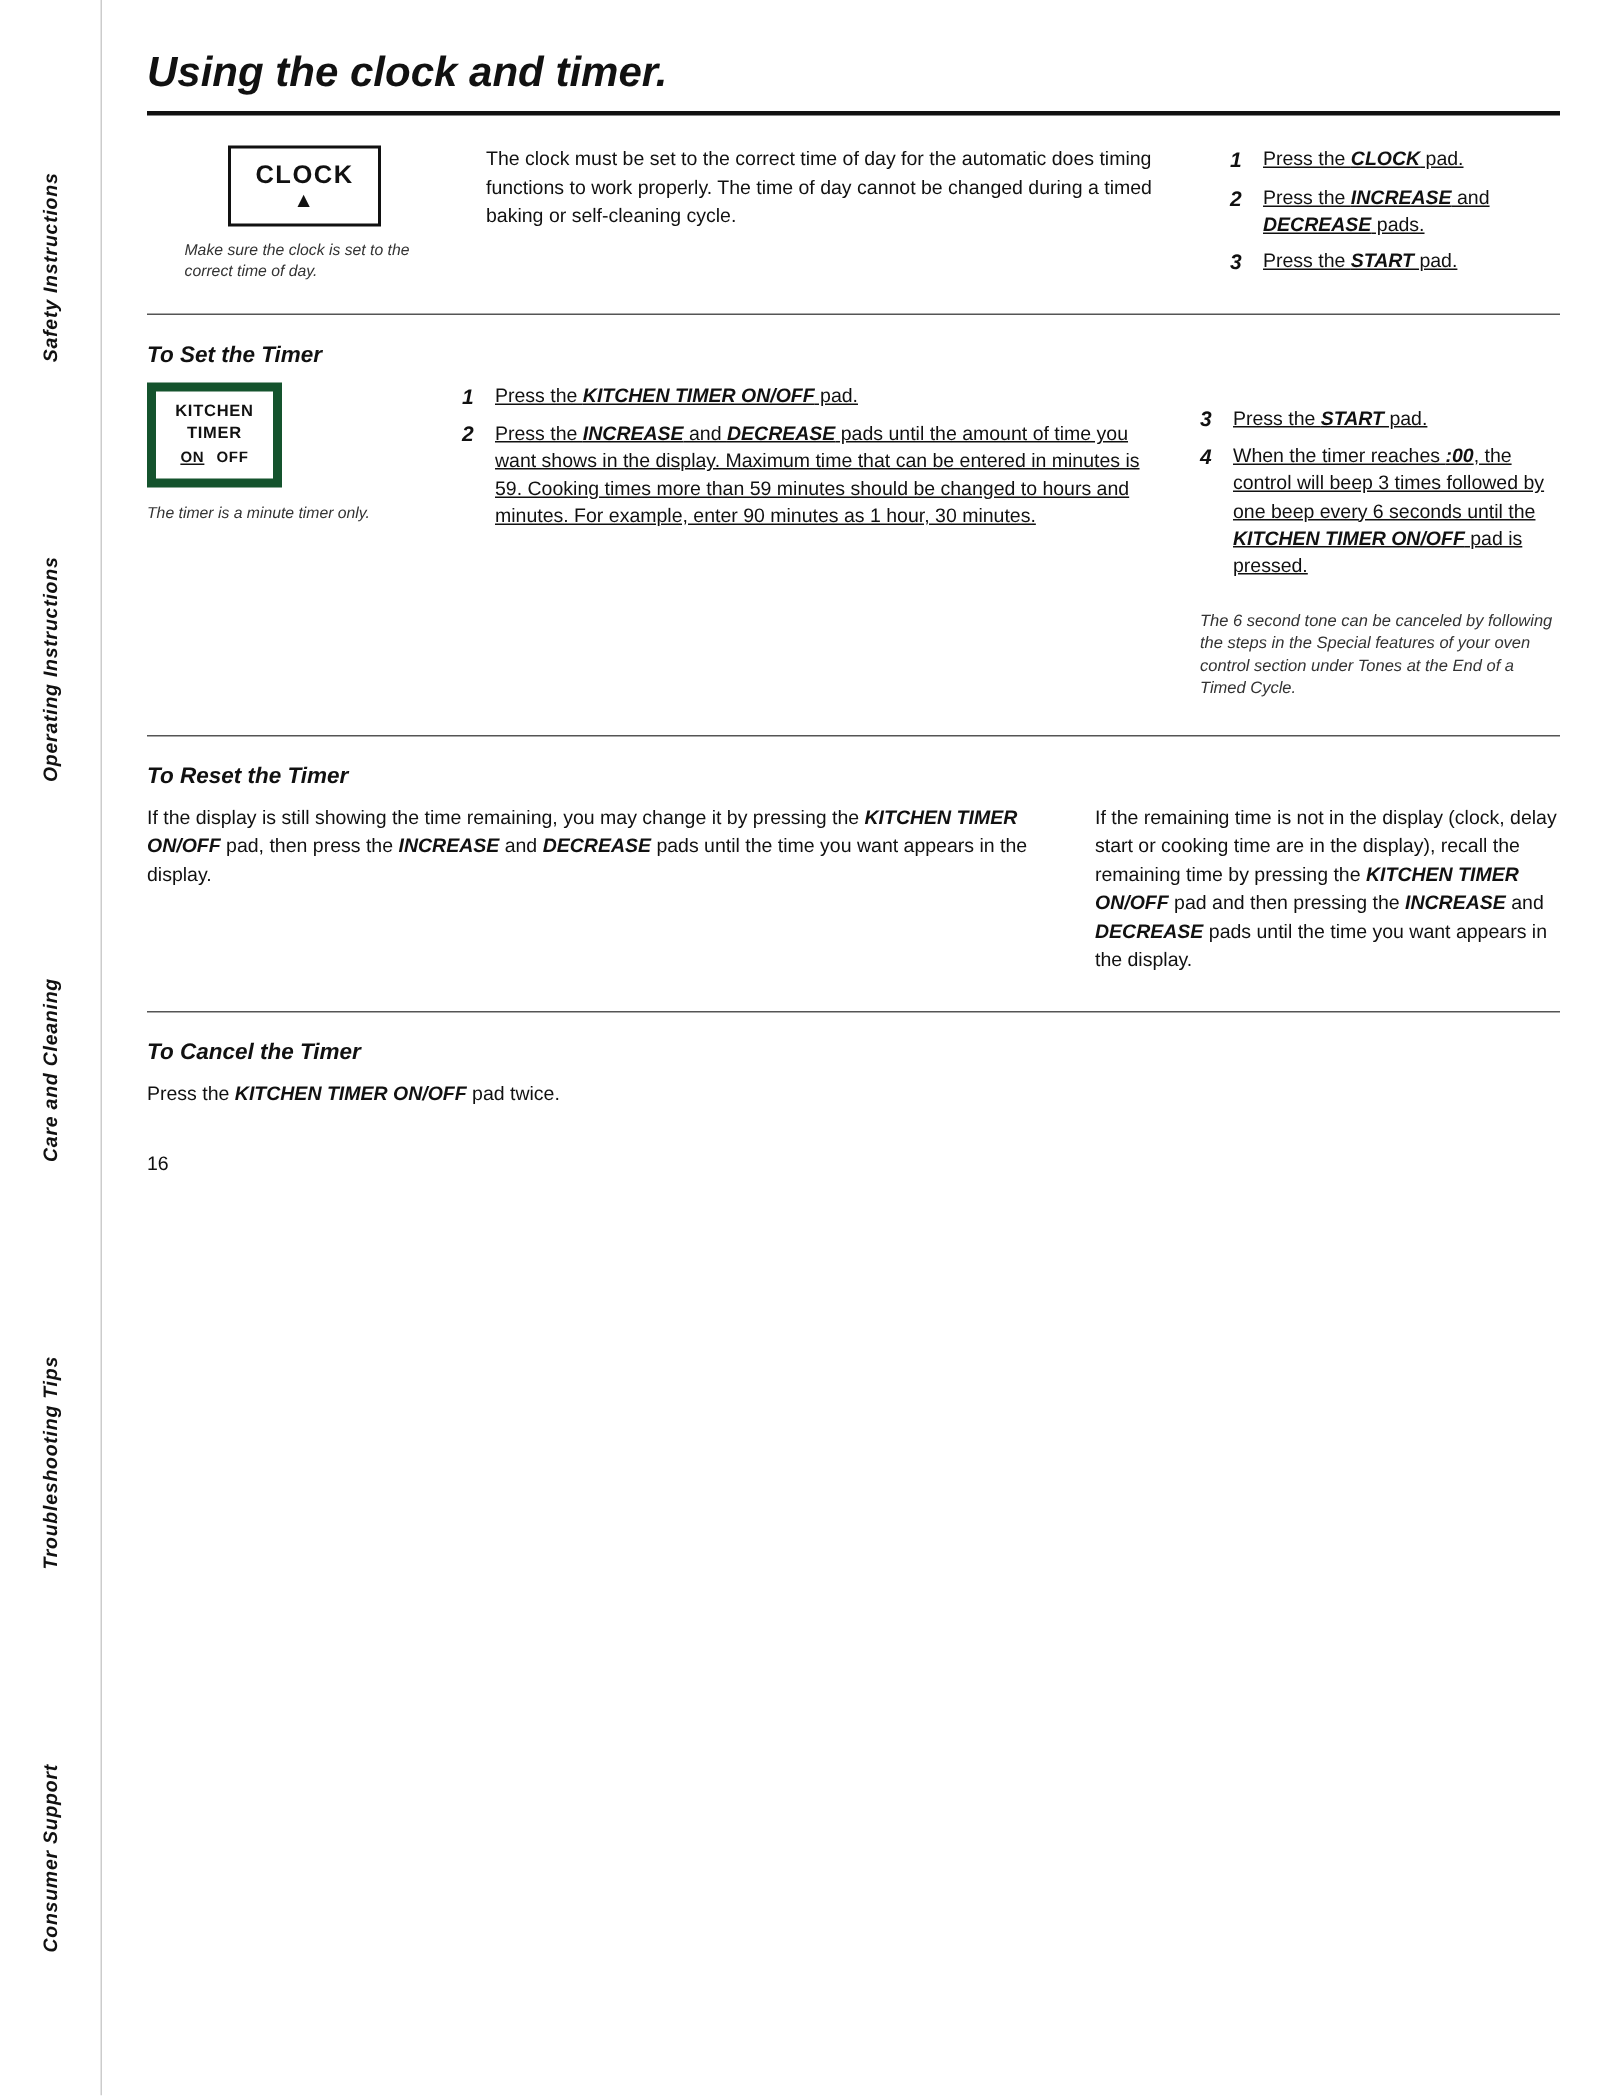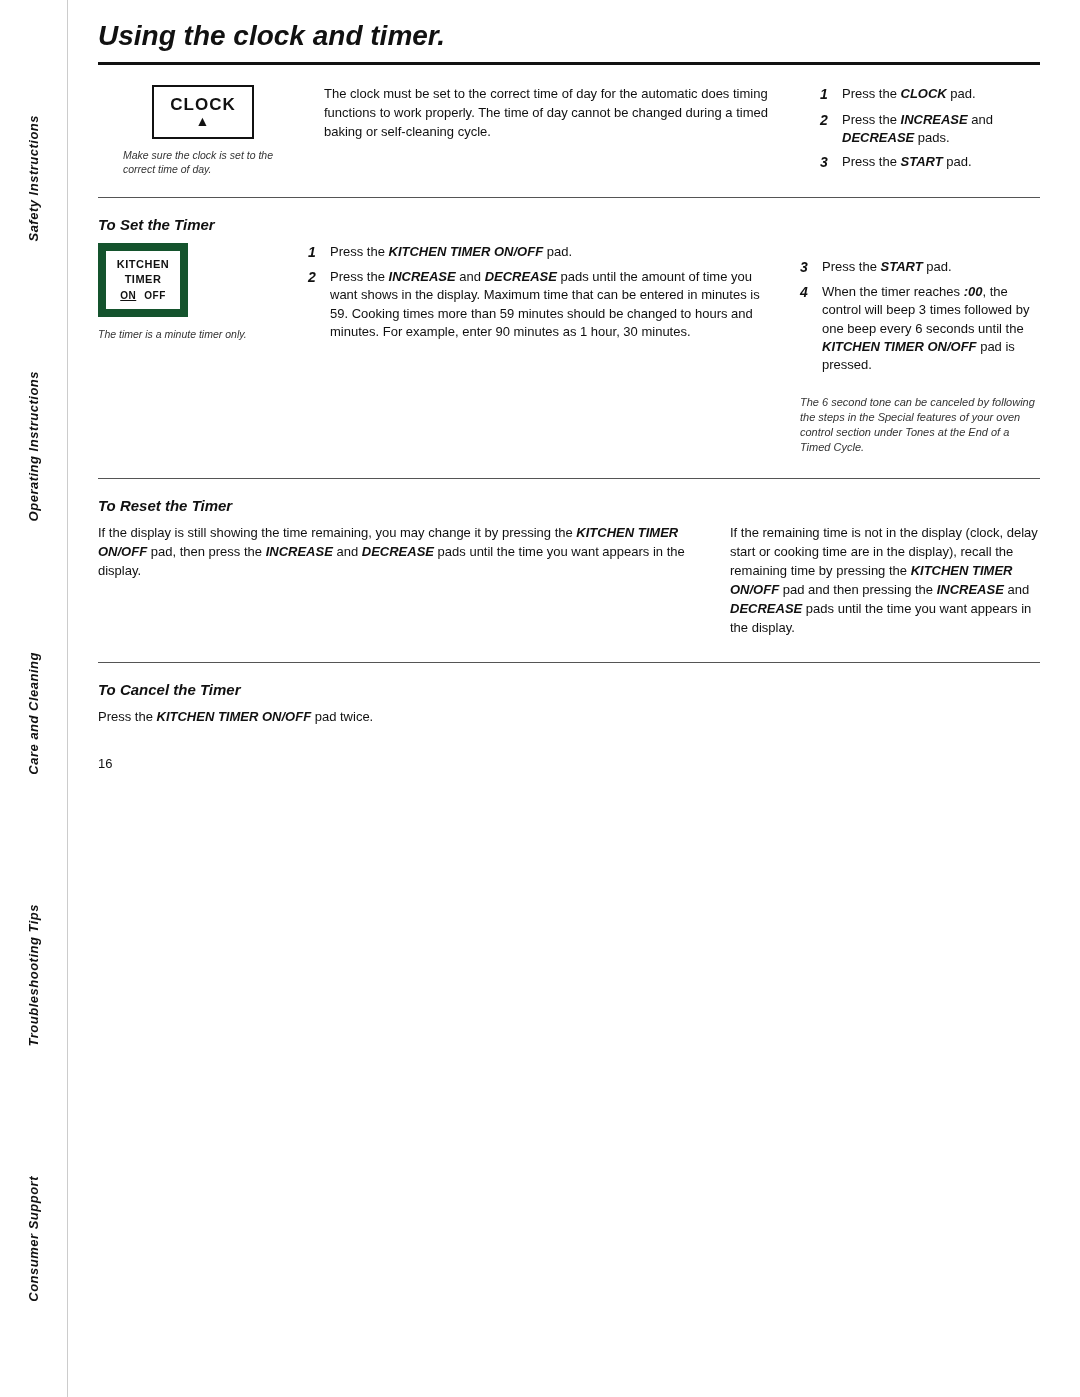--- a/index.html
+++ b/index.html
@@ -45,21 +45,21 @@
       font-style: italic;
       color: #111;
       letter-spacing: 0.5px;
       cursor: default;
       text-align: center;
     }
 
     
     .main {
       flex: 1;
-      padding: 20px 40px 30px 30px;
+      padding: 32px 40px 30px 30px;
     }
 
     
     .page-title {
       font-size: 28px;
       font-weight: bold;
       font-style: italic;
       margin-bottom: 10px;
       color: #111;
     }
@@ -111,21 +111,21 @@
       font-style: italic;
       text-align: left;
       color: #333;
       margin-top: 4px;
       line-height: 1.3;
       max-width: 160px;
     }
 
     
     .timer-box {
-      border: 8px solid #14532d;
+      border: 6px solid #14532d;
       padding: 6px 10px;
       text-align: center;
       font-size: 11px;
       font-weight: bold;
       letter-spacing: 0.5px;
       margin-bottom: 6px;
       min-width: 90px;
       line-height: 1.4;
     }
 
@@ -169,20 +169,21 @@
     .step-num {
       font-style: italic;
       font-weight: bold;
       font-size: 14px;
       min-width: 16px;
       flex-shrink: 0;
     }
 
     .step-text {
       flex: 1;
+      text-decoration: underline;
     }
 
     
     .bi { font-weight: bold; font-style: italic; }
 
     p {
       font-size: 13px;
       line-height: 1.45;
       margin-bottom: 6px;
     }

